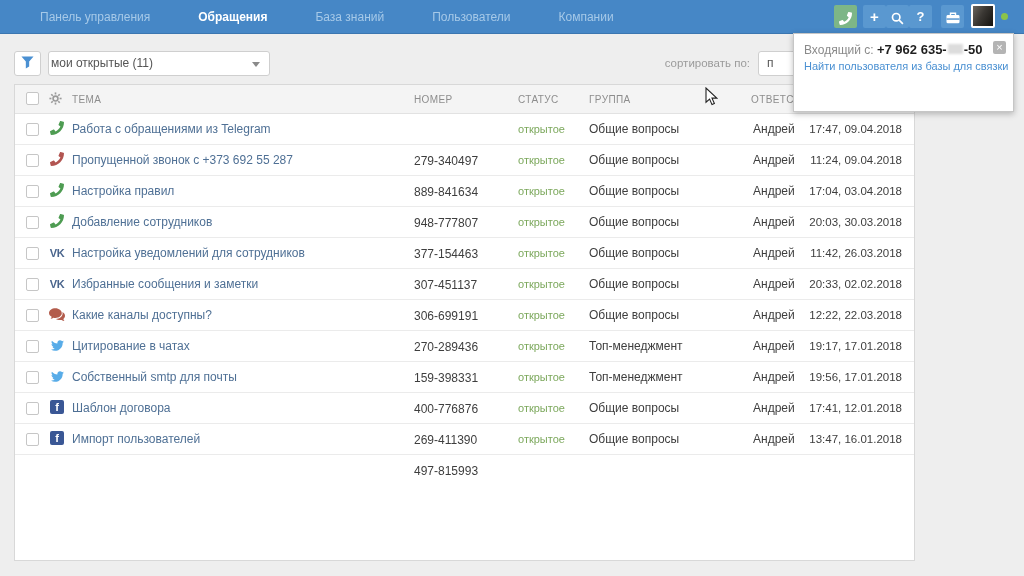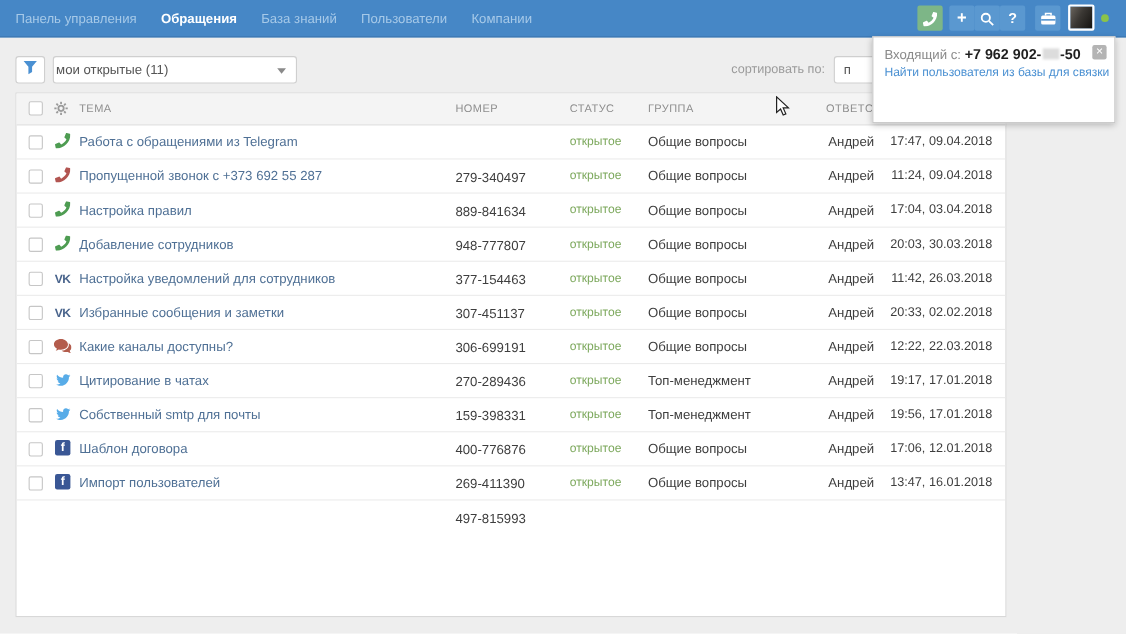--- a/index.html
+++ b/index.html
@@ -6,21 +6,21 @@
   body{
     width:1024px;height:576px;overflow:hidden;position:relative;
     background:#eeeeee;
     font-family:"Liberation Sans","DejaVu Sans",sans-serif;
     -webkit-font-smoothing:antialiased;
   }
   
   .topbar{position:absolute;left:0;top:0;width:1024px;height:33px;
     background:#4687c6;border-bottom:1px solid #3b76b0;z-index:10;}
   .nav{position:absolute;left:14px;top:0;height:33px;display:flex;align-items:center;gap:22px;}
-  .nav-item{font-size:12px;color:#a6c9e8;cursor:pointer;white-space:nowrap;}
+  .nav-item{font-size:12px;color:#a6c9e8;cursor:pointer;white-space:nowrap;margin-left:26px;}
   .nav-item.active{color:#ffffff;font-weight:bold;}
   .tb-btn{position:absolute;top:5px;width:23px;height:23px;border-radius:2px;
     background:#5a98d0;color:#fff;text-align:center;line-height:23px;
     font-size:15px;font-weight:bold;cursor:pointer;}
   .tb-btn svg{vertical-align:middle;}
   .tb-phone{left:834px;background:#7db687;}
   .tb-add{left:863px;}
   .tb-search{left:886px;}
   .tb-help{left:909px;font-size:13px;}
   .tb-case{left:941px;}
@@ -262,39 +262,39 @@
         <span class="cell c-date">19:56, 17.01.2018</span>
       </div>
       <div class="row">
         <span class="cb"></span>
         <span class="cell c-icon"><span class="fb-ic">f</span></span>
         <span class="cell c-topic">Шаблон договора</span>
         <span class="cell c-num">269-411390</span>
         <span class="cell c-status">открытое</span>
         <span class="cell c-group">Общие вопросы</span>
         <span class="cell c-assign">Андрей</span>
-        <span class="cell c-date">17:06, 12.01.2018</span>
+        <span class="cell c-date">17:41, 12.01.2018</span>
       </div>
       <div class="row">
         <span class="cb"></span>
         <span class="cell c-icon"><span class="fb-ic">f</span></span>
         <span class="cell c-topic">Импорт пользователей</span>
         <span class="cell c-num">497-815993</span>
         <span class="cell c-status">открытое</span>
         <span class="cell c-group">Общие вопросы</span>
         <span class="cell c-assign">Андрей</span>
         <span class="cell c-date">13:47, 16.01.2018</span>
       </div>
     </div>
 </div>
 
 <div class="popup">
   <div class="line1">
     <span>Входящий с:</span>
-    <b>+7 962 902-</b><span class="redacted"></span><b>-50</b>
+    <b>+7 962 635-</b><span class="redacted"></span><b>-50</b>
   </div>
   <div class="close">×</div>
   <div class="link">Найти пользователя из базы для связки</div>
 </div>
 
 <div class="cursor">
   <svg width="13" height="19" viewBox="0 0 13 19">
       <path d="M1 1 L1 15.2 L4.6 12.1 L7 17.6 L9.4 16.5 L7 11.1 L11.8 11.1 Z" fill="#ffffff" stroke="#222" stroke-width="1.1"></path>
     </svg>
 </div>

